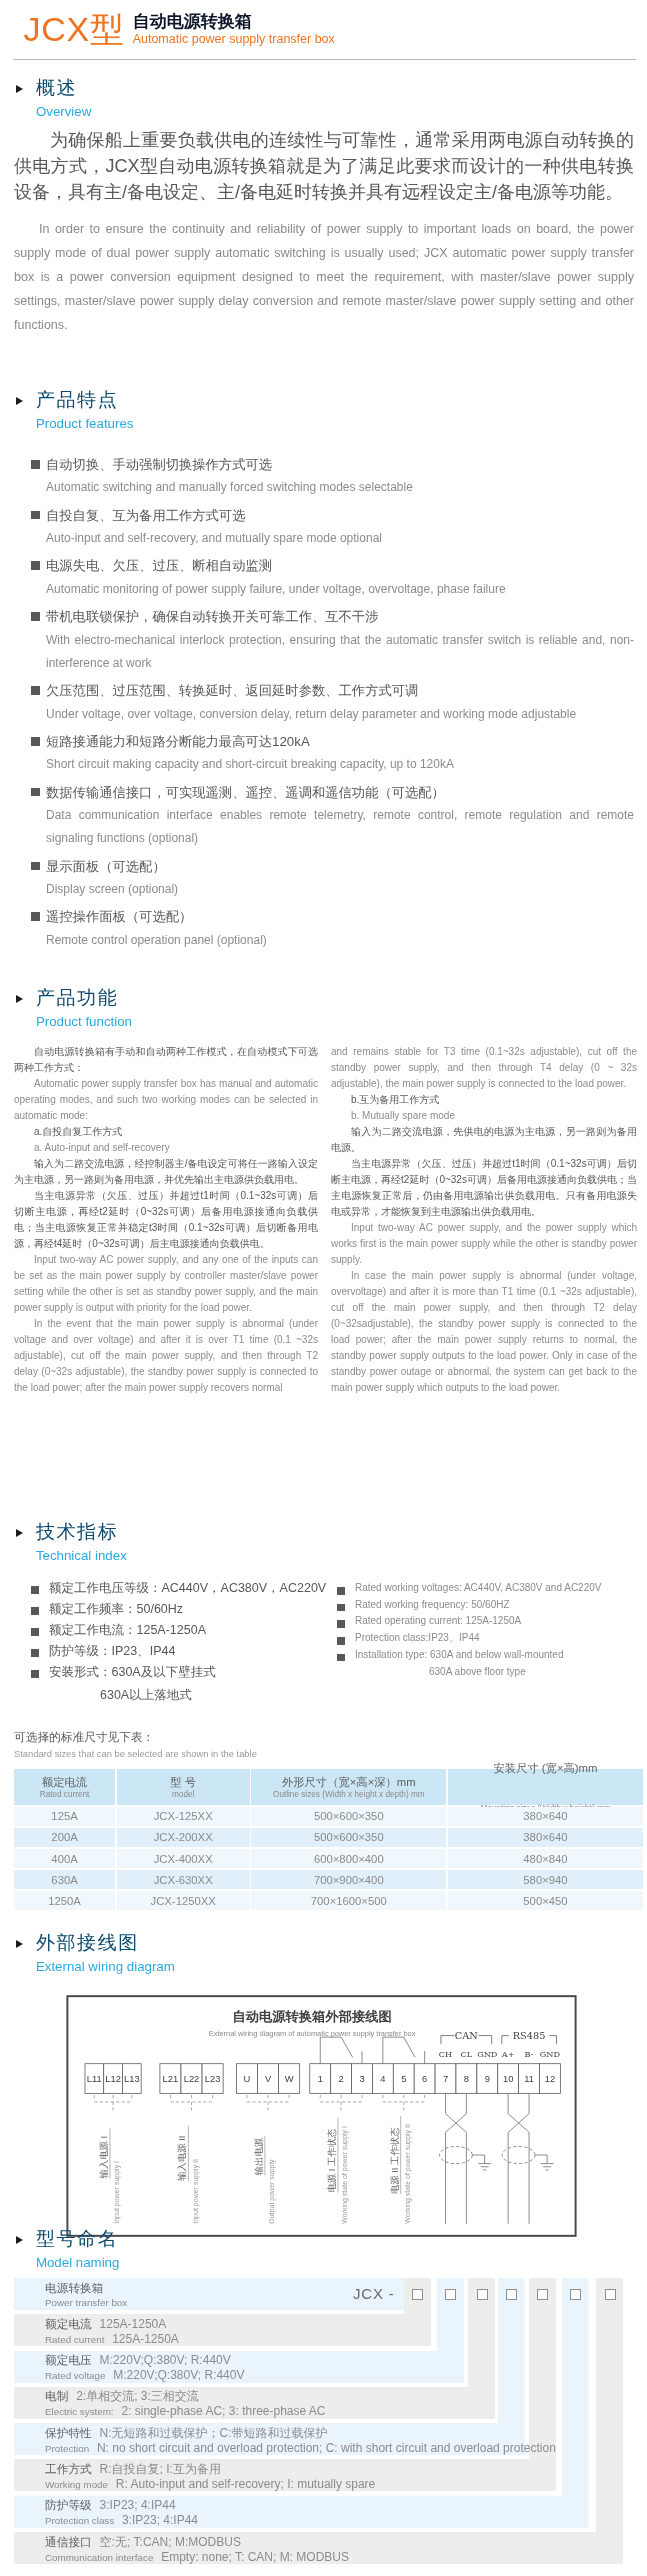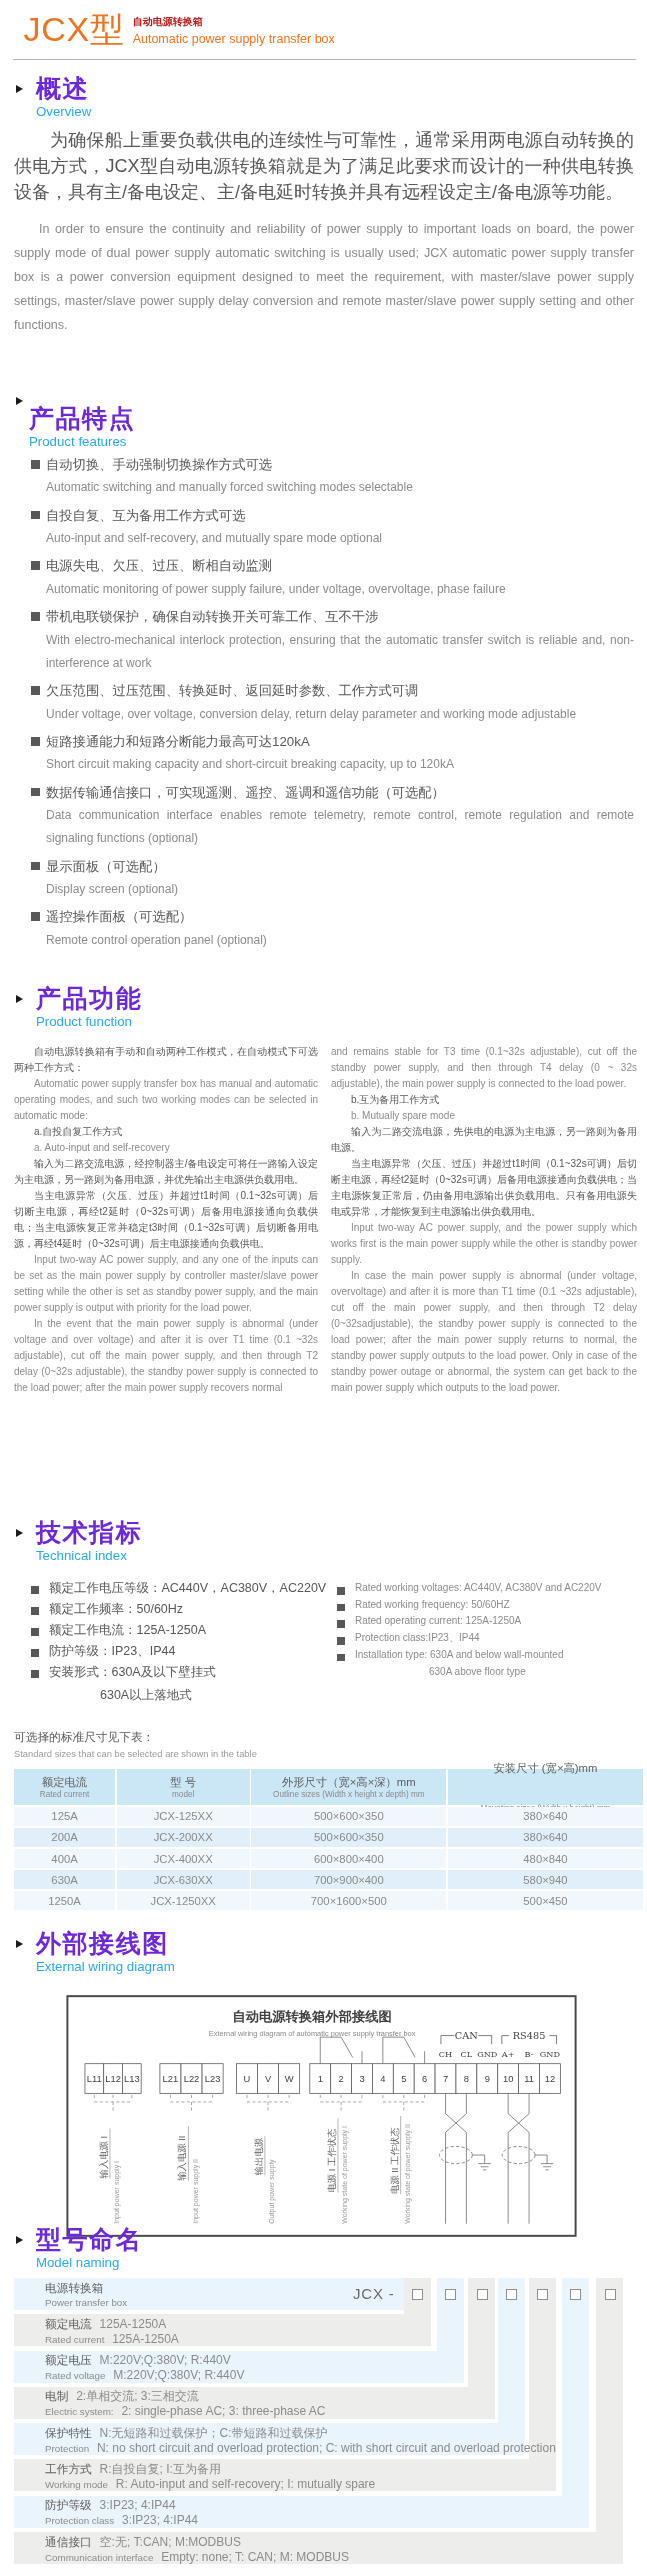--- a/index.html
+++ b/index.html
@@ -3,30 +3,30 @@
 <meta charset="utf-8">
 <style>
   html,body{margin:0;padding:0;background:#ffffff;}
   .page{position:relative;width:648px;height:2576px;background:#fff;overflow:hidden;
         font-family:"Liberation Sans",sans-serif;color:#595757;}
 
   
   .brand{position:absolute;left:23.4px;top:9.4px;display:flex;align-items:flex-start;}
   .brand-model{font-size:34px;line-height:41px;color:#ee7420;font-weight:400;letter-spacing:0.8px;}
   .brand-right{margin-left:7.8px;padding-top:3.1px;}
-  .brand-cn{font-size:10px;font-weight:700;color:#b91c1c;line-height:19px;}
+  .brand-cn{font-size:17px;font-weight:700;color:#0f172a;line-height:19px;}
   .brand-en{font-size:12.5px;color:#ee7420;line-height:17px;font-weight:400;}
   .rule{position:absolute;left:12.5px;top:59px;width:623px;height:0.8px;background:#b7b7b7;}
 
   
   .sec-head{position:absolute;left:15.6px;display:flex;}
   .tri{width:0;height:0;border-left:7px solid #1c1c1c;border-top:4.7px solid transparent;
        border-bottom:4.7px solid transparent;margin-top:10px;}
   .sec-txt{margin-left:13.3px;}
-  .sec-cn{font-size:25px;color:#6d28d9;line-height:26.5px;font-weight:700;letter-spacing:1.6px;}
+  .sec-cn{font-size:19px;color:#0c4a6e;line-height:26.5px;font-weight:400;letter-spacing:1.6px;}
   .sec-en{font-size:13.3px;color:#29abe2;line-height:19px;font-weight:400;}
 
   
   .para-cn{position:absolute;left:14px;width:620px;font-size:18px;line-height:26px;
            color:#595757;text-align:justify;text-indent:2em;}
   .para-en{position:absolute;left:14px;width:620px;font-size:12.5px;line-height:24px;
            color:#8a8a8a;text-align:justify;text-indent:2em;}
 
   
   .feat-list{position:absolute;left:31px;width:603px;}
@@ -103,21 +103,21 @@
   <div class="sec-head" style="top:75px;">
     <span class="tri"></span>
     <div class="sec-txt">
       <div class="sec-cn">概述</div>
       <div class="sec-en">Overview</div>
     </div>
   </div>
   <div class="para-cn" style="top:127px;">为确保船上重要负载供电的连续性与可靠性，通常采用两电源自动转换的供电方式，JCX型自动电源转换箱就是为了满足此要求而设计的一种供电转换设备，具有主/备电设定、主/备电延时转换并具有远程设定主/备电源等功能。</div>
   <div class="para-en" style="top:217px;">In order to ensure the continuity and reliability of power supply to important loads on board, the power supply mode of dual power supply automatic switching is usually used; JCX automatic power supply transfer box is a power conversion equipment designed to meet the requirement, with master/slave power supply settings, master/slave power supply delay conversion and remote master/slave power supply setting and other functions.</div>
 
-  <div class="sec-head" style="top:387px;flex-direction:column;">
+  <div class="sec-head" style="top:387px;">
     <span class="tri"></span>
     <div class="sec-txt">
       <div class="sec-cn">产品特点</div>
       <div class="sec-en">Product features</div>
     </div>
   </div>
   <div class="feat-list" style="top:453px;">
     <div class="feat">
       <div class="feat-cn">自动切换、手动强制切换操作方式可选</div>
       <div class="feat-en">Automatic switching and manually forced switching modes selectable</div>

